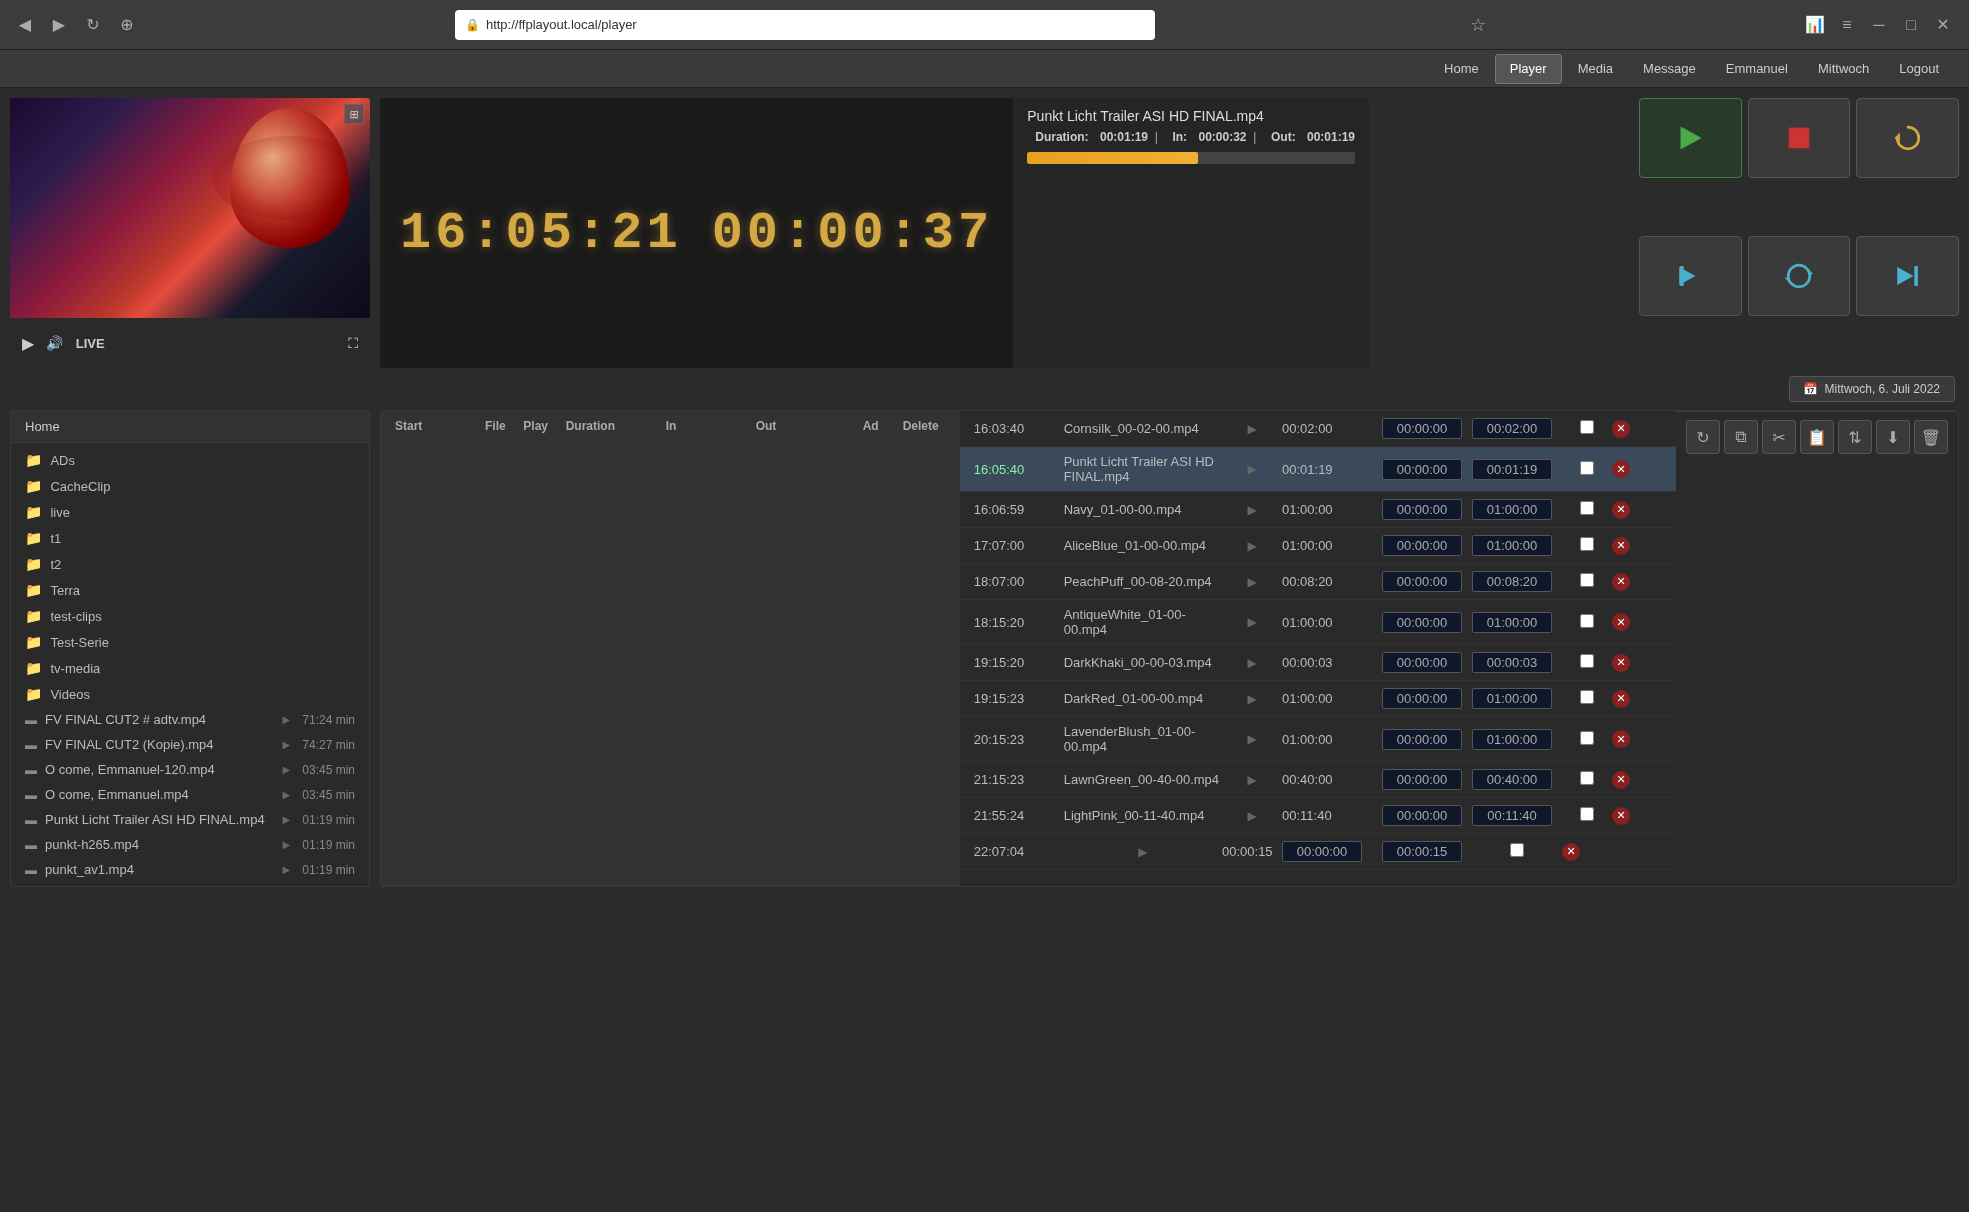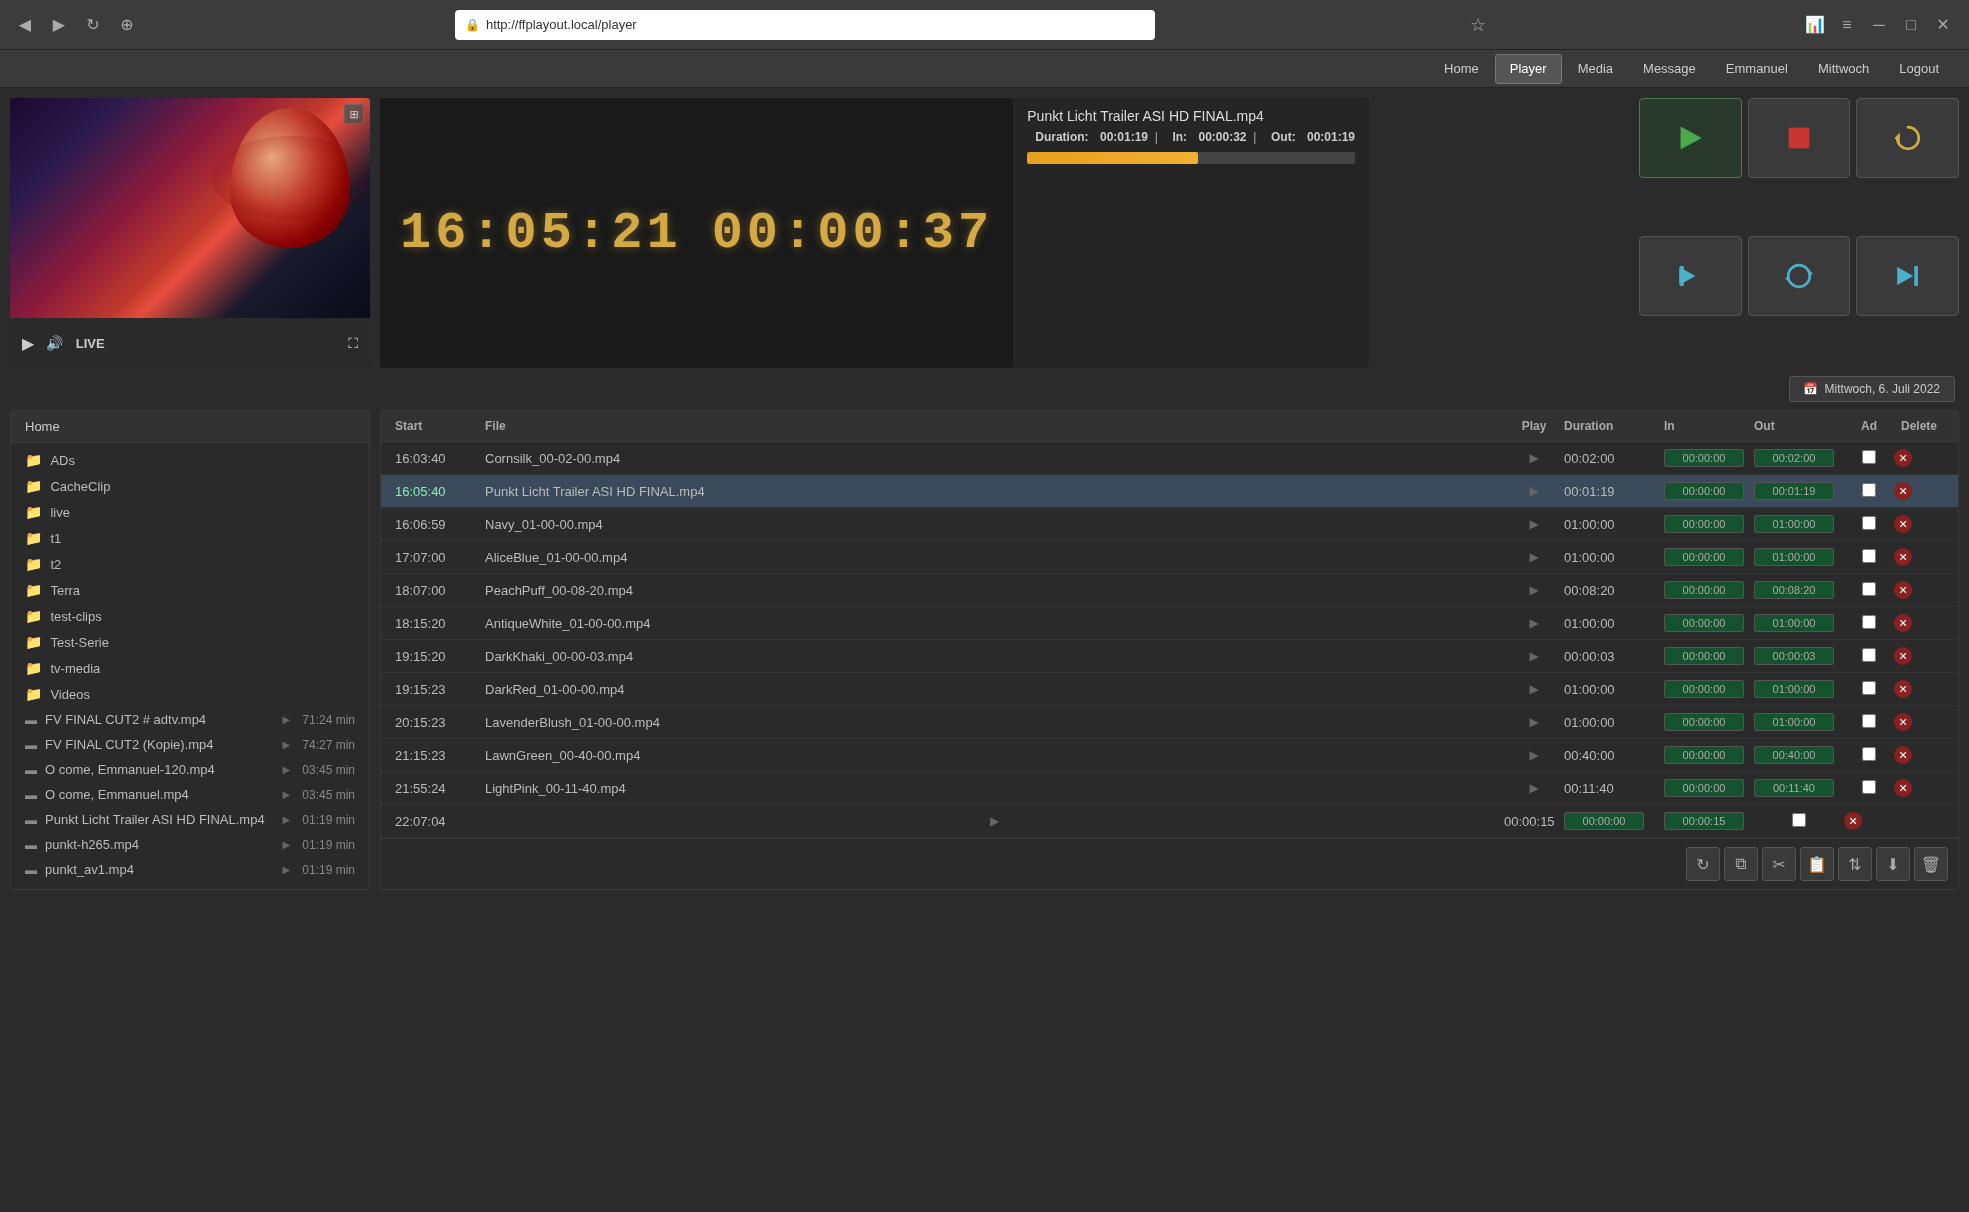--- a/index.html
+++ b/index.html
@@ -303,21 +303,21 @@
     .file-item-play { color: #666; font-size: 10px; margin-right: 4px; }
 
     
     .playlist-panel {
       flex: 1;
       background: #2a2a2a;
       border-radius: 3px;
       border: 1px solid #3a3a3a;
       overflow: hidden;
       display: flex;
-      flex-direction: column;
+      flex-direction: row;
     }
     .playlist-header {
       display: grid;
       grid-template-columns: 90px 1fr 60px 100px 90px 90px 50px 50px;
       padding: 8px 14px;
       background: #323232;
       border-bottom: 1px solid #3a3a3a;
       font-size: 12px;
       color: #aaa;
       font-weight: bold;
@@ -333,25 +333,25 @@
     }
     .playlist-row.active { background: #3a4a5a; }
     .playlist-row.active .row-start { color: #86efac; }
 
     .row-play-btn {
       background: none; border: none; color: #666; cursor: pointer; font-size: 12px;
       padding: 2px 6px;
     }
 
     .row-in, .row-out {
-      background: #14532d;
+      background: #0f172a;
       border: 1px solid #555;
       border-radius: 2px;
       padding: 2px 6px;
-      font-size: 11px;
+      font-size: 13px;
       color: #aaa;
       text-align: center;
       width: 80px;
     }
     .row-checkbox {
       width: 14px; height: 14px; cursor: pointer;
     }
     .row-delete-btn {
       background: none; border: none; cursor: pointer;
       display: flex; align-items: center; justify-content: center;

